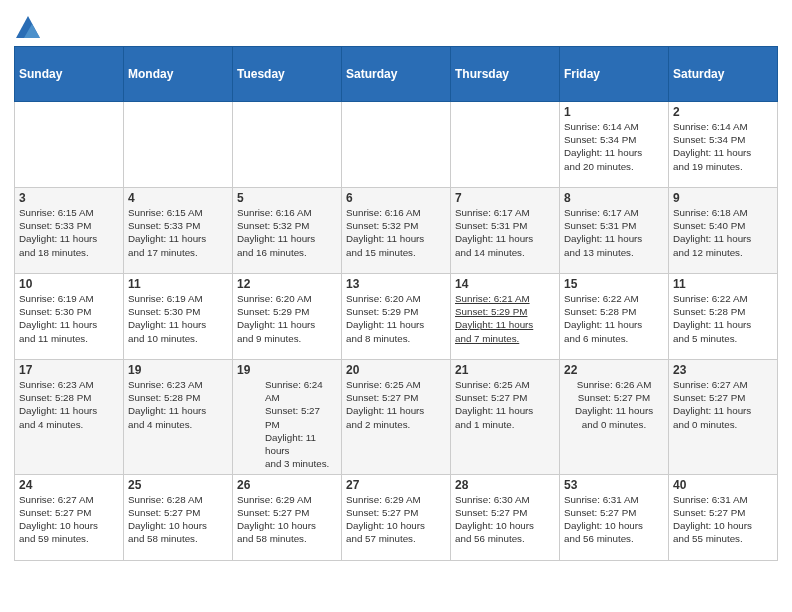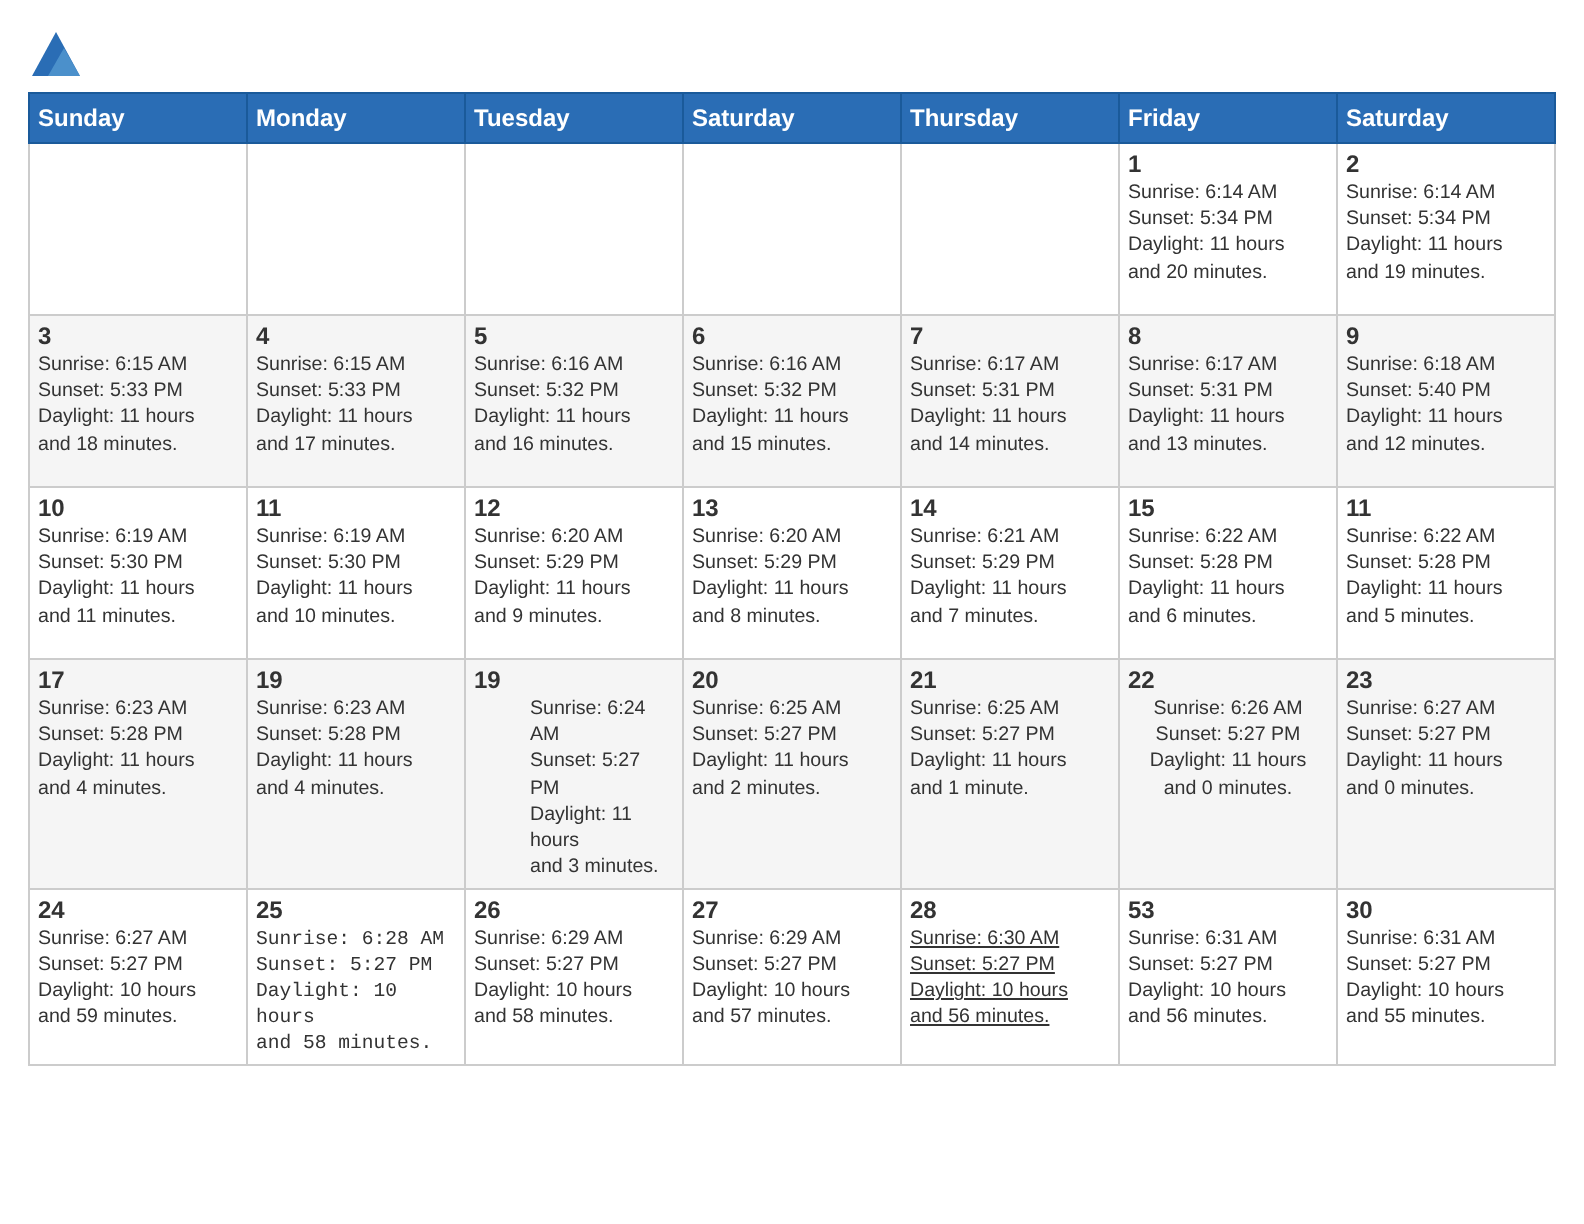--- a/index.html
+++ b/index.html
@@ -62,21 +62,21 @@
     .calendar {
       width: 100%;
       border-collapse: collapse;
       table-layout: fixed;
     }
     .calendar th {
       background: #2a6db5;
       color: #fff;
       font-size: 12px;
       font-weight: bold;
-      padding: 5px 4px;
+      padding: 20px 4px;
       text-align: left;
       border: 1px solid #1a5a9a;
     }
     .calendar td {
       border: 1px solid #ccc;
       vertical-align: top;
       padding: 3px 4px;
       font-size: 10.2px;
       color: #333;
       background: #fff;
@@ -230,21 +230,21 @@
           </td>
           <td>
             <span class="day-num">13</span>
             <div class="cell-info" style="white-space: pre-line;">Sunrise: 6:20 AM
 Sunset: 5:29 PM
 Daylight: 11 hours
 and 8 minutes.</div>
           </td>
           <td>
             <span class="day-num">14</span>
-            <div class="cell-info" style="white-space: pre-line;">Sunrise: 6:21 AM
+            <div class="cell-info" style="white-space: pre-line; text-decoration: underline;">Sunrise: 6:21 AM
 Sunset: 5:29 PM
 Daylight: 11 hours
 and 7 minutes.</div>
           </td>
           <td>
             <span class="day-num">15</span>
             <div class="cell-info" style="white-space: pre-line;">Sunrise: 6:22 AM
 Sunset: 5:28 PM
 Daylight: 11 hours
 and 6 minutes.</div>
@@ -311,55 +311,55 @@
         <tr>
           <td>
             <span class="day-num">24</span>
             <div class="cell-info" style="white-space: pre-line;">Sunrise: 6:27 AM
 Sunset: 5:27 PM
 Daylight: 10 hours
 and 59 minutes.</div>
           </td>
           <td>
             <span class="day-num">25</span>
-            <div class="cell-info" style="white-space: pre-line; font-family: Liberation Mono, monospace;">Sunrise: 6:28 AM
+            <div class="cell-info" style="white-space: pre-line;">Sunrise: 6:28 AM
 Sunset: 5:27 PM
 Daylight: 10 hours
 and 58 minutes.</div>
           </td>
           <td>
             <span class="day-num">26</span>
             <div class="cell-info" style="white-space: pre-line;">Sunrise: 6:29 AM
 Sunset: 5:27 PM
 Daylight: 10 hours
 and 58 minutes.</div>
           </td>
           <td>
             <span class="day-num">27</span>
             <div class="cell-info" style="white-space: pre-line;">Sunrise: 6:29 AM
 Sunset: 5:27 PM
 Daylight: 10 hours
 and 57 minutes.</div>
           </td>
           <td>
             <span class="day-num">28</span>
-            <div class="cell-info" style="white-space: pre-line; text-decoration: underline;">Sunrise: 6:30 AM
+            <div class="cell-info" style="white-space: pre-line;">Sunrise: 6:30 AM
 Sunset: 5:27 PM
 Daylight: 10 hours
 and 56 minutes.</div>
           </td>
           <td>
             <span class="day-num">53</span>
             <div class="cell-info" style="white-space: pre-line;">Sunrise: 6:31 AM
 Sunset: 5:27 PM
 Daylight: 10 hours
 and 56 minutes.</div>
           </td>
           <td>
-            <span class="day-num">30</span>
+            <span class="day-num">40</span>
             <div class="cell-info" style="white-space: pre-line;">Sunrise: 6:31 AM
 Sunset: 5:27 PM
 Daylight: 10 hours
 and 55 minutes.</div>
           </td>
         </tr>
       </tbody>
   </table>
 </div>
 

